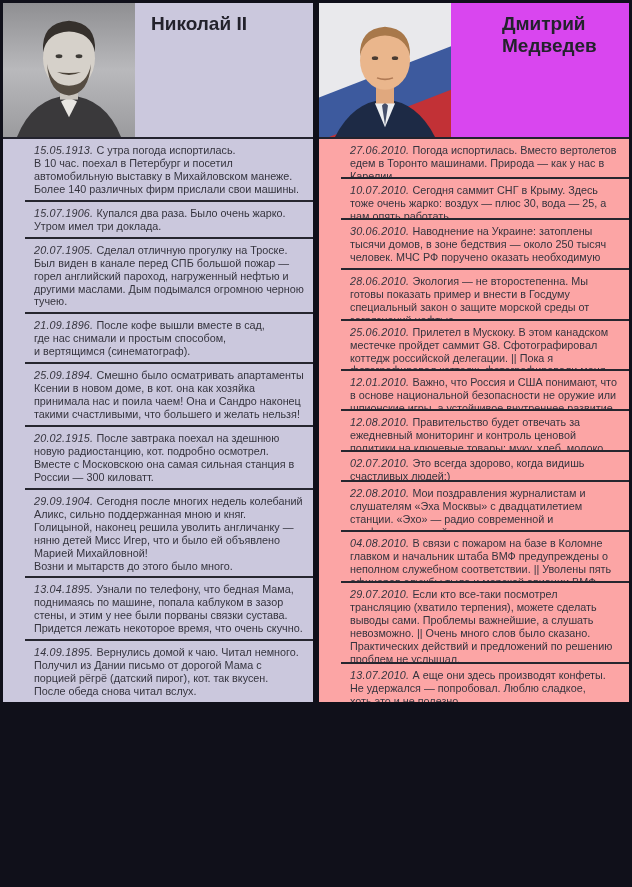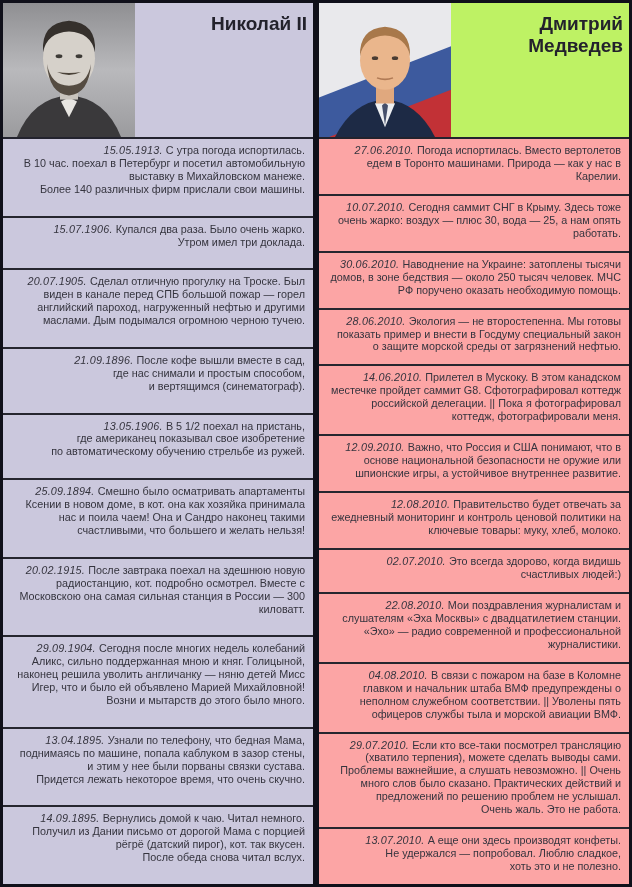--- a/index.html
+++ b/index.html
@@ -2,50 +2,50 @@
 <html lang="ru"><head>
 <meta charset="utf-8">
 <style>
   html,body{margin:0;padding:0;background:#555;}
   .page{
     width:632px;height:887px;box-sizing:border-box;margin:0 auto;
     background:#10101a;padding:3px;
     font-family:"Liberation Sans","DejaVu Sans",sans-serif;
   }
   .grid{
-    display:grid;width:626px;height:881px;
+    display:grid;width:626px;height:699px;
     grid-template-columns:310px 6px 310px;
     grid-template-rows:136px 1fr;
-    text-align:right;
   }
   .vdivider{grid-column:2;grid-row:1 / span 2;background:#10101a;}
   .header-cell{
     grid-row:1;display:flex;align-items:stretch;
     border-bottom:2px solid #23232e;overflow:hidden;
   }
   .header-left{grid-column:1;background:#cbc8dd;}
-  .header-right{grid-column:3;background:#bef264;}
+  .header-right{grid-column:3;background:#d946ef;gap:35px;}
   .photo{flex:0 0 132px;height:100%;display:block;}
   .photo svg{display:block;width:100%;height:100%;}
   .person-title{
     flex:1 1 auto;padding:10px 6px 0 16px;
     font-size:19px;font-weight:bold;color:#23222c;line-height:1.15;
     max-width:160px;
   }
   .col{
     grid-row:2;display:flex;flex-direction:column;overflow:hidden;
   }
   .col-left{grid-column:1;background:#cbc8dd;}
   .col-right{grid-column:3;background:#fca5a5;}
   .entry{
     flex:1 1 auto;min-height:0;overflow:hidden;
     padding:5px 8px 3px 9px;
     border-bottom:2px solid #26262f;
     font-size:10.8px;line-height:1.2;color:#35343e;
     white-space:pre-line;
+    margin-left:22px;
   }
   .entry:last-child{border-bottom:none;}
   .entry-date{font-style:italic;letter-spacing:.2px;}
 </style>
 </head>
 <body>
 
 <div class="page">
   <div class="grid">
 
@@ -116,41 +116,38 @@
     <div class="col col-left">
         <div class="entry"><span class="entry-date">15.05.1913. </span><span>С утра погода испортилась.
 В 10 час. поехал в Петербург и посетил автомобильную выставку в Михайловском манеже.
 Более 140 различных фирм прислали свои машины.</span></div>
         <div class="entry"><span class="entry-date">15.07.1906. </span><span>Купался два раза. Было очень жарко.
 Утром имел три доклада.</span></div>
         <div class="entry"><span class="entry-date">20.07.1905. </span><span>Сделал отличную прогулку на Троске. Был виден в канале перед СПБ большой пожар — горел английский пароход, нагруженный нефтью и другими маслами. Дым подымался огромною черною тучею.</span></div>
         <div class="entry"><span class="entry-date">21.09.1896. </span><span>После кофе вышли вместе в сад,
 где нас снимали и простым способом,
 и вертящимся (синематограф).</span></div>
-        <div class="entry"><span class="entry-date">13.05.1906. </span><span>В 5 1/2 поехал на пристань,
-где американец показывал свое изобретение
-по автоматическому обучению стрельбе из ружей.</span></div>
         <div class="entry"><span class="entry-date">25.09.1894. </span><span>Смешно было осматривать апартаменты Ксении в новом доме, в кот. она как хозяйка принимала нас и поила чаем! Она и Сандро наконец такими счастливыми, что большего и желать нельзя!</span></div>
         <div class="entry"><span class="entry-date">20.02.1915. </span><span>После завтрака поехал на здешнюю новую радиостанцию, кот. подробно осмотрел. Вместе с Московскою она самая сильная станция в России — 300 киловатт.</span></div>
         <div class="entry"><span class="entry-date">29.09.1904. </span><span>Сегодня после многих недель колебаний Аликс, сильно поддержанная мною и княг. Голицыной, наконец решила уволить англичанку — няню детей Мисс Игер, что и было ей объявлено Марией Михайловной!
 Возни и мытарств до этого было много.</span></div>
         <div class="entry"><span class="entry-date">13.04.1895. </span><span>Узнали по телефону, что бедная Мама, поднимаясь по машине, попала каблуком в зазор стены, и этим у нее были порваны связки сустава.
 Придется лежать некоторое время, что очень скучно.</span></div>
         <div class="entry"><span class="entry-date">14.09.1895. </span><span>Вернулись домой к чаю. Читал немного.
 Получил из Дании письмо от дорогой Мама с порцией рёгрё (датский пирог), кот. так вкусен.
 После обеда снова читал вслух.</span></div>
       </div>
 
     <div class="col col-right">
         <div class="entry"><span class="entry-date">27.06.2010. </span><span>Погода испортилась. Вместо вертолетов едем в Торонто машинами. Природа — как у нас в Карелии.</span></div>
         <div class="entry"><span class="entry-date">10.07.2010. </span><span>Сегодня саммит СНГ в Крыму. Здесь тоже очень жарко: воздух — плюс 30, вода — 25, а нам опять работать.</span></div>
         <div class="entry"><span class="entry-date">30.06.2010. </span><span>Наводнение на Украине: затоплены тысячи домов, в зоне бедствия — около 250 тысяч человек. МЧС РФ поручено оказать необходимую помощь.</span></div>
         <div class="entry"><span class="entry-date">28.06.2010. </span><span>Экология — не второстепенна. Мы готовы показать пример и внести в Госдуму специальный закон о защите морской среды от загрязнений нефтью.</span></div>
-        <div class="entry"><span class="entry-date">14.06.2010. </span><span>Прилетел в Мускоку. В этом канадском местечке пройдет саммит G8. Сфотографировал коттедж российской делегации. || Пока я фотографировал коттедж, фотографировали меня.</span></div>
-        <div class="entry"><span class="entry-date">12.09.2010. </span><span>Важно, что Россия и США понимают, что в основе национальной безопасности не оружие или шпионские игры, а устойчивое внутреннее развитие.</span></div>
+        <div class="entry"><span class="entry-date">25.06.2010. </span><span>Прилетел в Мускоку. В этом канадском местечке пройдет саммит G8. Сфотографировал коттедж российской делегации. || Пока я фотографировал коттедж, фотографировали меня.</span></div>
+        <div class="entry"><span class="entry-date">12.01.2010. </span><span>Важно, что Россия и США понимают, что в основе национальной безопасности не оружие или шпионские игры, а устойчивое внутреннее развитие.</span></div>
         <div class="entry"><span class="entry-date">12.08.2010. </span><span>Правительство будет отвечать за ежедневный мониторинг и контроль ценовой политики на ключевые товары: муку, хлеб, молоко.</span></div>
         <div class="entry"><span class="entry-date">02.07.2010. </span><span>Это всегда здорово, когда видишь счастливых людей:)</span></div>
         <div class="entry"><span class="entry-date">22.08.2010. </span><span>Мои поздравления журналистам и слушателям «Эха Москвы» с двадцатилетием станции. «Эхо» — радио современной и профессиональной журналистики.</span></div>
         <div class="entry"><span class="entry-date">04.08.2010. </span><span>В связи с пожаром на базе в Коломне главком и начальник штаба ВМФ предупреждены о неполном служебном соответствии. || Уволены пять офицеров службы тыла и морской авиации ВМФ.</span></div>
         <div class="entry"><span class="entry-date">29.07.2010. </span><span>Если кто все-таки посмотрел трансляцию (хватило терпения), можете сделать выводы сами. Проблемы важнейшие, а слушать невозможно. || Очень много слов было сказано. Практических действий и предложений по решению проблем не услышал.
 Очень жаль. Это не работа.</span></div>
         <div class="entry"><span class="entry-date">13.07.2010. </span><span>А еще они здесь производят конфеты.
 Не удержался — попробовал. Люблю сладкое,
 хоть это и не полезно.</span></div>
       </div>

